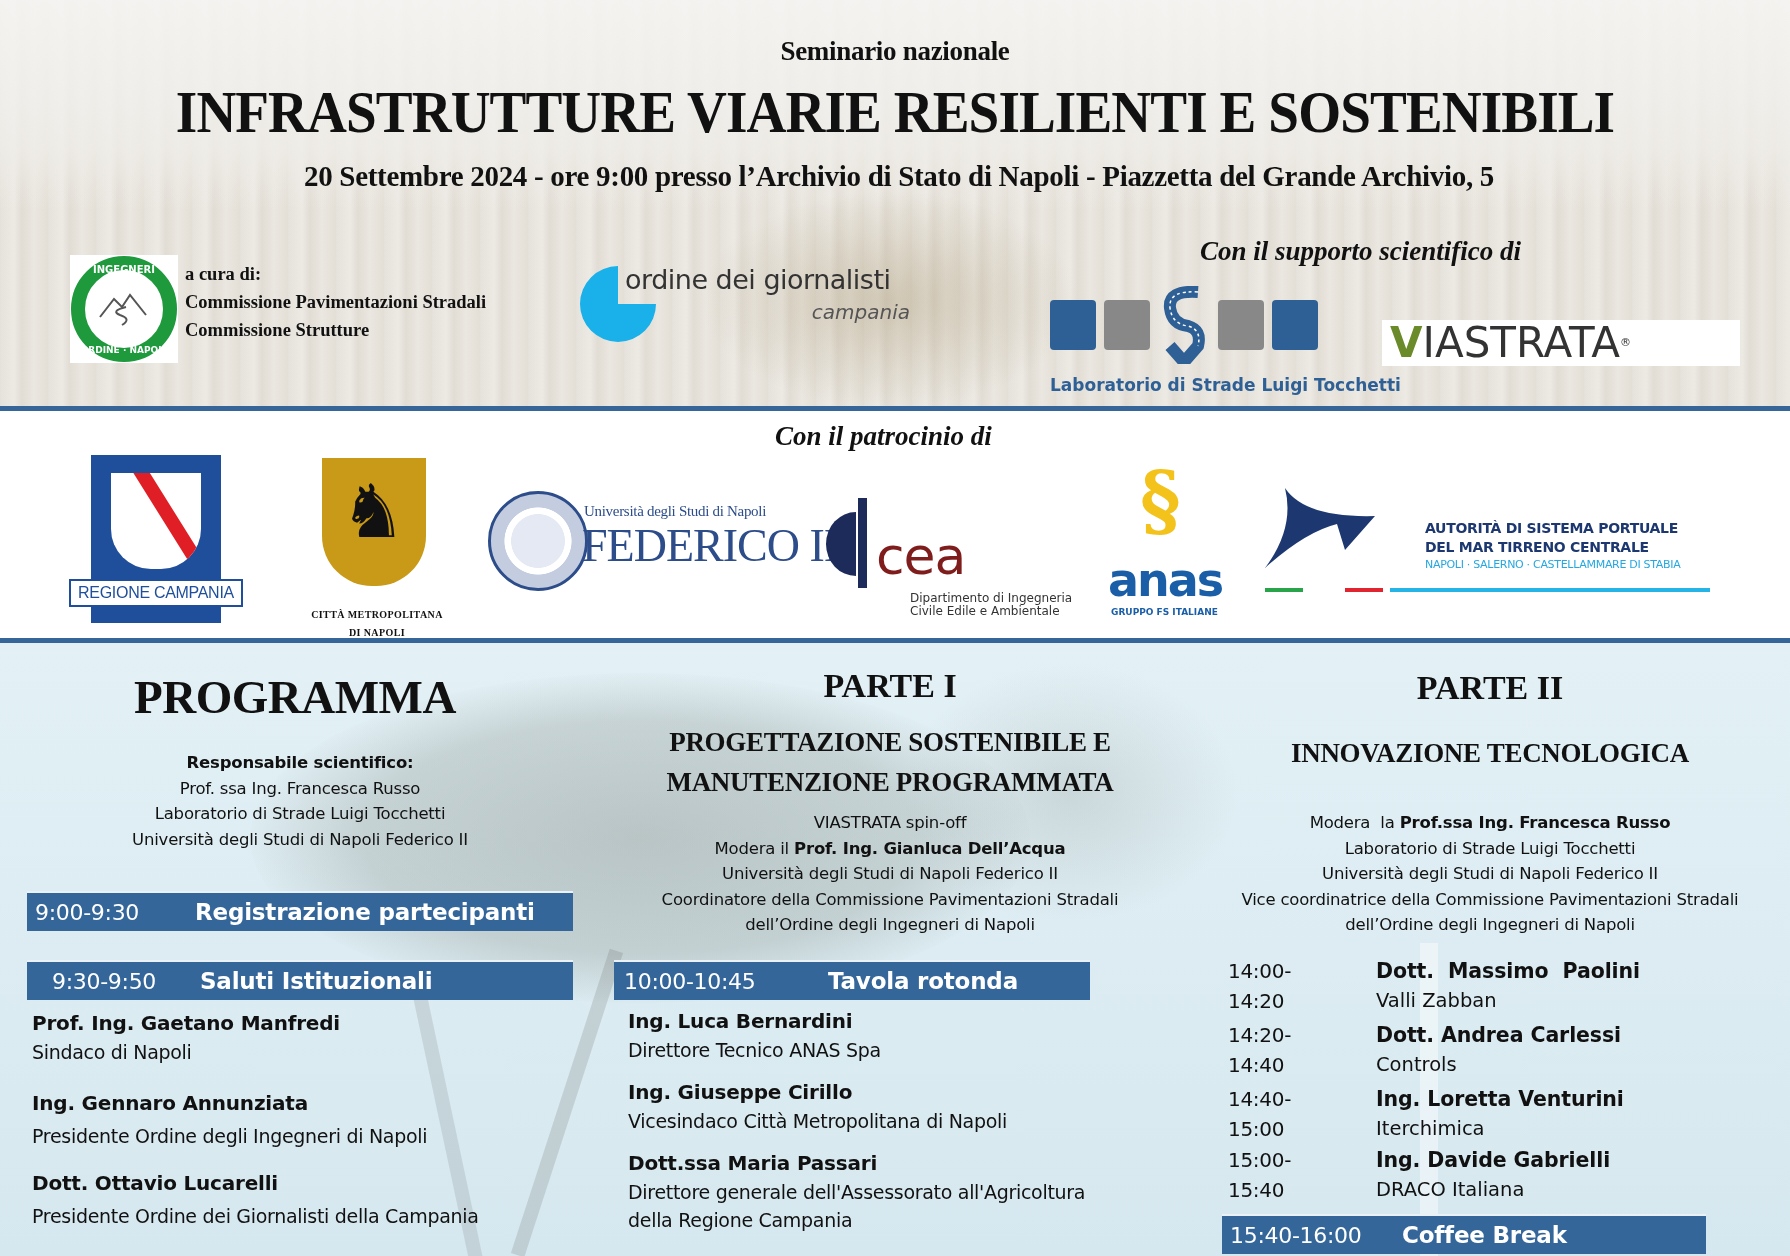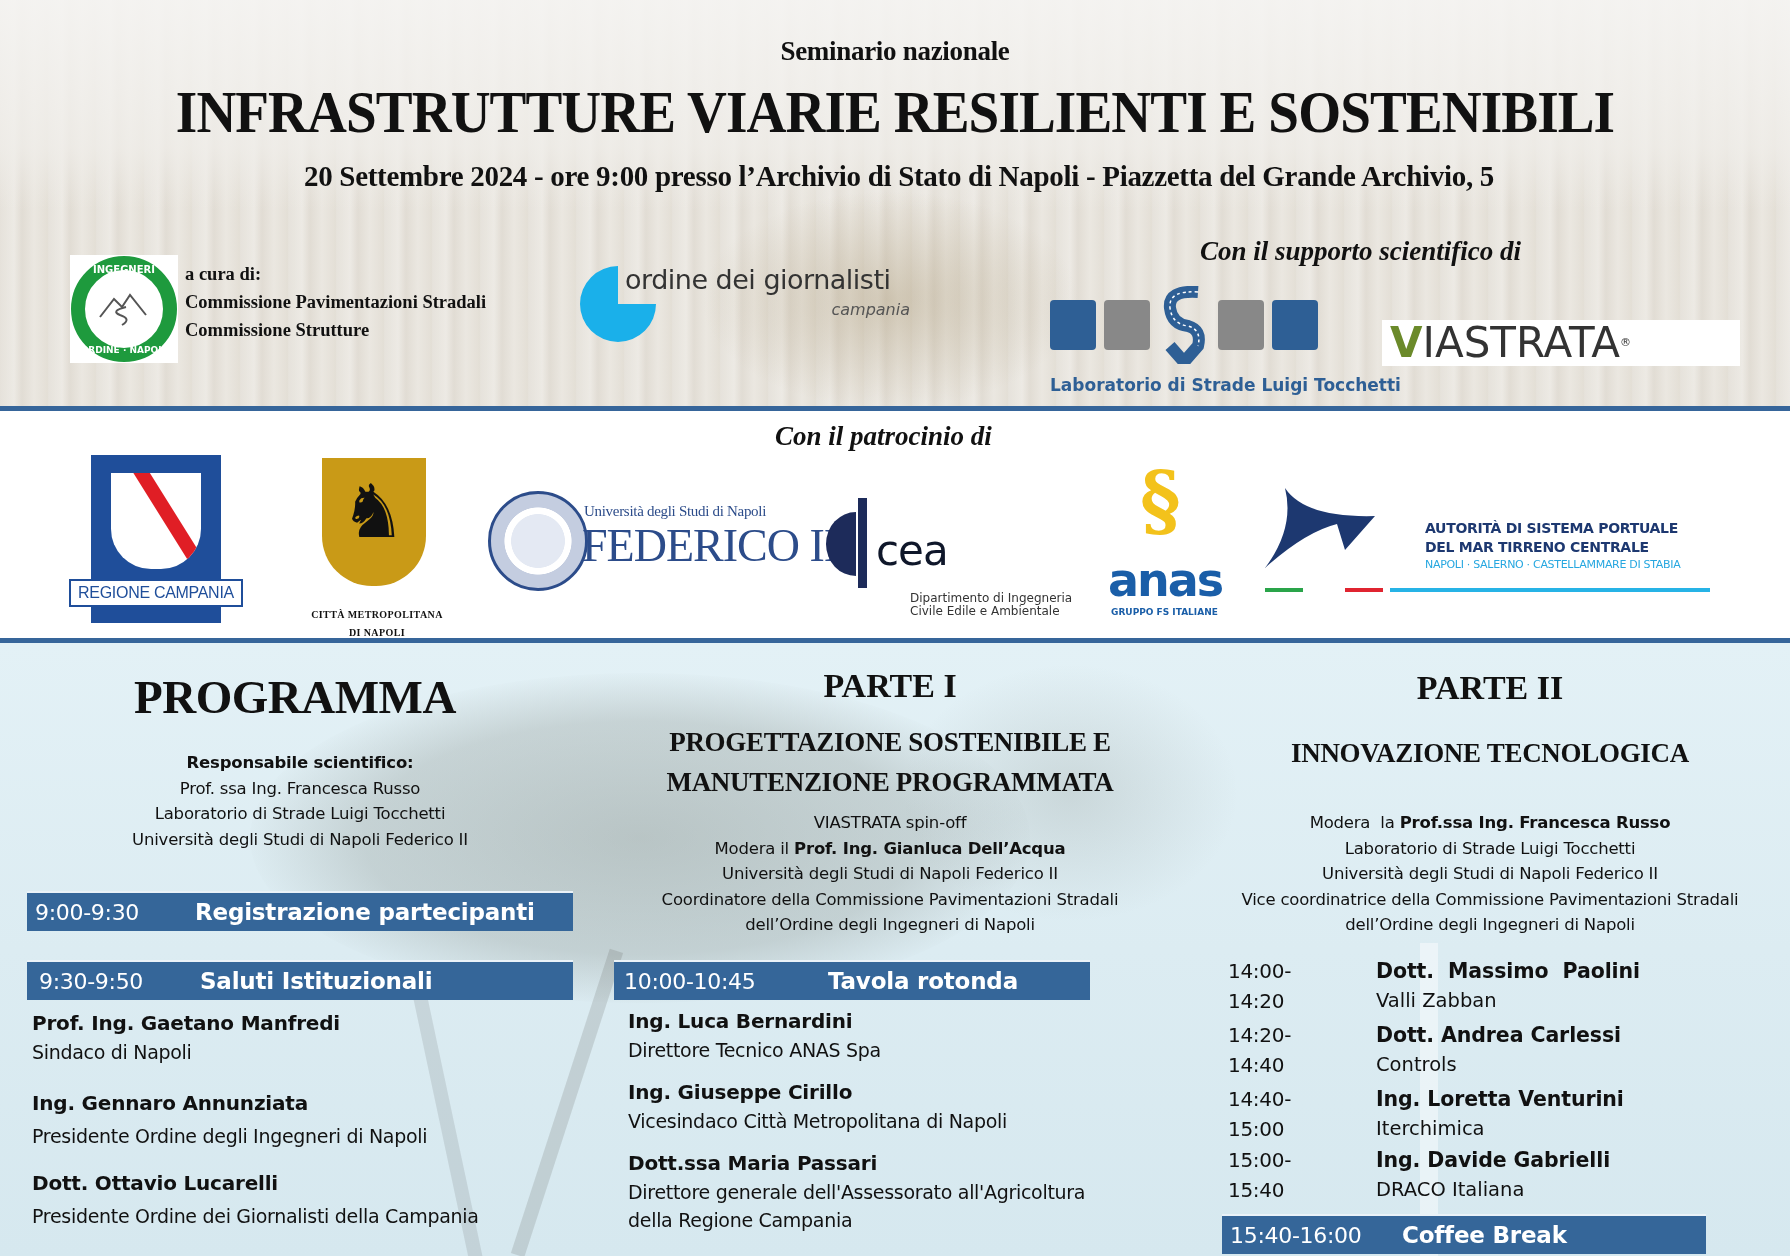--- a/index.html
+++ b/index.html
@@ -33,21 +33,21 @@
   .date-line { left: 4px; width: 1790px; top: 160px; text-align: center;
     font-family: "Liberation Serif", serif; font-weight: bold; font-size: 29px; letter-spacing: -0.3px; }
 
   .ing-logo { left: 70px; top: 255px; width: 108px; height: 108px; background: #fff; }
   .ing-logo svg { width: 108px; height: 108px; }
   .curated { left: 185px; top: 260px; font-family: "Liberation Serif", serif; font-weight: bold; font-size: 18.5px; line-height: 28px; }
 
   .odg-logo { left: 580px; top: 262px; width: 330px; height: 80px; }
   .odg-circle { position: absolute; left: 0; top: 4px; width: 76px; height: 76px; }
   .odg-name { position: absolute; left: 45px; top: 2px; font-family: "DejaVu Sans", sans-serif; font-size: 27px; color: #333; letter-spacing: -0.5px; }
-  .odg-sub { position: absolute; right: 0; top: 38px; font-family: "DejaVu Sans", sans-serif; font-style: italic; font-size: 16px; color: #555; }
+  .odg-sub { position: absolute; right: 0; top: 38px; font-family: "DejaVu Sans", sans-serif; font-style: italic; font-size: 20px; color: #555; }
 
   .support-label { left: 1200px; top: 236px; font-family: Liberation Serif, serif; font-style: italic; font-weight: bold; font-size: 27px; }
   .lab-logo { left: 1050px; top: 295px; width: 310px; height: 105px; }
   .lab-icons { position: absolute; left: 0; top: 0; width: 270px; height: 60px; display: flex; gap: 8px; align-items: center; padding-left: 0; }
   .lab-box { width: 46px; height: 50px; border-radius: 4px; }
   .lab-box.blue { background: #2e5f95; }
   .lab-box.grey { background: #888; }
   .lab-s { width: 52px; height: 78px; position: relative; }
   .lab-caption { position: absolute; left: 0; top: 80px; font-family: "DejaVu Sans", sans-serif; font-size: 17px; font-weight: bold; color: #2e5f95; white-space: nowrap; }
 
@@ -74,21 +74,21 @@
   .cm-horse { position: absolute; left: 18px; top: 14px; font-size: 74px; line-height: 80px; color: #111; }
   .cm-name { position: absolute; left: -14px; top: 148px; width: 138px; text-align: center; font-family: "Liberation Serif", serif; font-weight: bold; font-size: 10px; line-height: 18px; letter-spacing: 0.4px; }
 
   .fed-logo { left: 488px; top: 78px; width: 300px; height: 110px; }
   .fed-seal { position: absolute; left: 0; top: 0; width: 100px; height: 100px; border-radius: 50%; border: 3px solid #2c4c8a; background: radial-gradient(circle, #e4e9f3 40%, #fff 41%, #fff 50%, #c4cde0 51%); }
   .fed-top { position: absolute; left: 96px; top: 12px; font-family: "Liberation Serif", serif; font-size: 15px; color: #2c4c8a; letter-spacing: -0.3px; white-space: nowrap; }
   .fed-main { position: absolute; left: 94px; top: 28px; font-family: "Liberation Serif", serif; font-size: 46px; color: #2c4c8a; letter-spacing: -1px; white-space: nowrap; }
 
   .dicea-logo { left: 826px; top: 85px; width: 260px; height: 120px; }
   .dicea-mark { position: absolute; left: 0; top: 0; width: 56px; height: 90px; }
-  .dicea-cea { position: absolute; left: 50px; top: 28px; font-family: "DejaVu Sans", sans-serif; font-size: 42px; color: #0f172a; letter-spacing: -1px; }
+  .dicea-cea { position: absolute; left: 50px; top: 28px; font-family: "DejaVu Sans", sans-serif; font-size: 52px; color: #7f1d1d; letter-spacing: -1px; }
   .dicea-sub { position: absolute; left: 84px; top: 94px; font-family: "DejaVu Sans", sans-serif; font-size: 12px; line-height: 13px; color: #333; white-space: nowrap; }
 
   .anas-logo { left: 1108px; top: 48px; width: 125px; height: 160px; }
   .anas-s { position: absolute; left: 32px; top: 0; font-family: "DejaVu Serif", serif; font-weight: bold; font-size: 78px; color: #f3c21b; line-height: 80px; }
   .anas-name { position: absolute; left: 0; top: 92px; font-family: "DejaVu Sans", sans-serif; font-weight: bold; font-size: 46px; color: #1a5ea8; letter-spacing: -2px; }
   .anas-sub { position: absolute; left: 3px; top: 146px; font-family: "DejaVu Sans", sans-serif; font-weight: bold; font-size: 9px; color: #1a5ea8; white-space: nowrap; }
 
   .adsp-logo { left: 1265px; top: 75px; width: 450px; height: 120px; }
   .adsp-mark { position: absolute; left: 0; top: 0; width: 110px; height: 80px; }
   .adsp-t1, .adsp-t2 { position: absolute; left: 160px; font-family: "DejaVu Sans", sans-serif; font-weight: bold; font-size: 14px; color: #1d3870; white-space: nowrap; letter-spacing: -0.3px; }
@@ -257,21 +257,21 @@
       <div>Laboratorio di Strade Luigi Tocchetti</div>
       <div>Università degli Studi di Napoli Federico II</div>
     </div>
 
     <div class="bar" style="left:27px;width:546px;top:248px">
       <span class="time" style="margin-left:8px">9:00-9:30</span>
       <span class="title" style="left:168px">Registrazione partecipanti</span>
     </div>
 
     <div class="bar" style="left:27px;width:546px;top:317px">
-      <span class="time" style="margin-left:12px">9:30-9:50</span>
+      <span class="time" style="margin-left:25px">9:30-9:50</span>
       <span class="title" style="left:173px">Saluti Istituzionali</span>
     </div>
 
     <div class="spk" style="left:32px;top:365px">
       <span class="nm">Prof. Ing. Gaetano Manfredi</span>
       <span class="rl">Sindaco di Napoli</span>
     </div>
     <div class="spk" style="left:32px;top:445px">
       <span class="nm">Ing. Gennaro Annunziata</span>
       <span class="rl" style="margin-top:4px">Presidente Ordine degli Ingegneri di Napoli</span>

